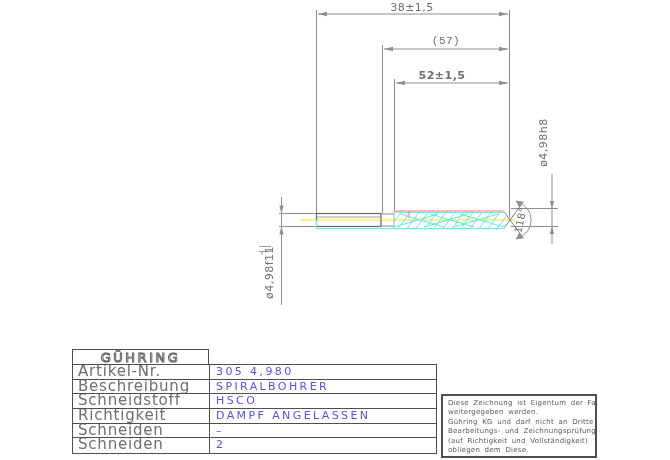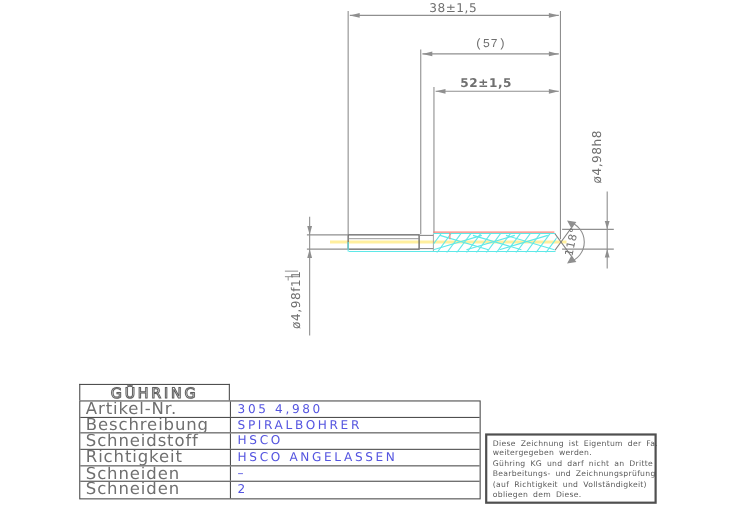--- a/index.html
+++ b/index.html
@@ -159,21 +159,21 @@
     <div class="tb-row">
       <div class="tb-label">Beschreibung</div>
       <div class="tb-value">SPIRALBOHRER</div>
     </div>
     <div class="tb-row">
       <div class="tb-label">Schneidstoff</div>
       <div class="tb-value">HSCO</div>
     </div>
     <div class="tb-row">
       <div class="tb-label">Richtigkeit</div>
-      <div class="tb-value">HSCO  ANGELASSEN</div>
+      <div class="tb-value">DAMPF  ANGELASSEN</div>
     </div>
     <div class="tb-row">
       <div class="tb-label">Schneiden</div>
       <div class="tb-value">–</div>
     </div>
     <div class="tb-row">
       <div class="tb-label">Schneiden</div>
       <div class="tb-value">2</div>
     </div>
   </div>

